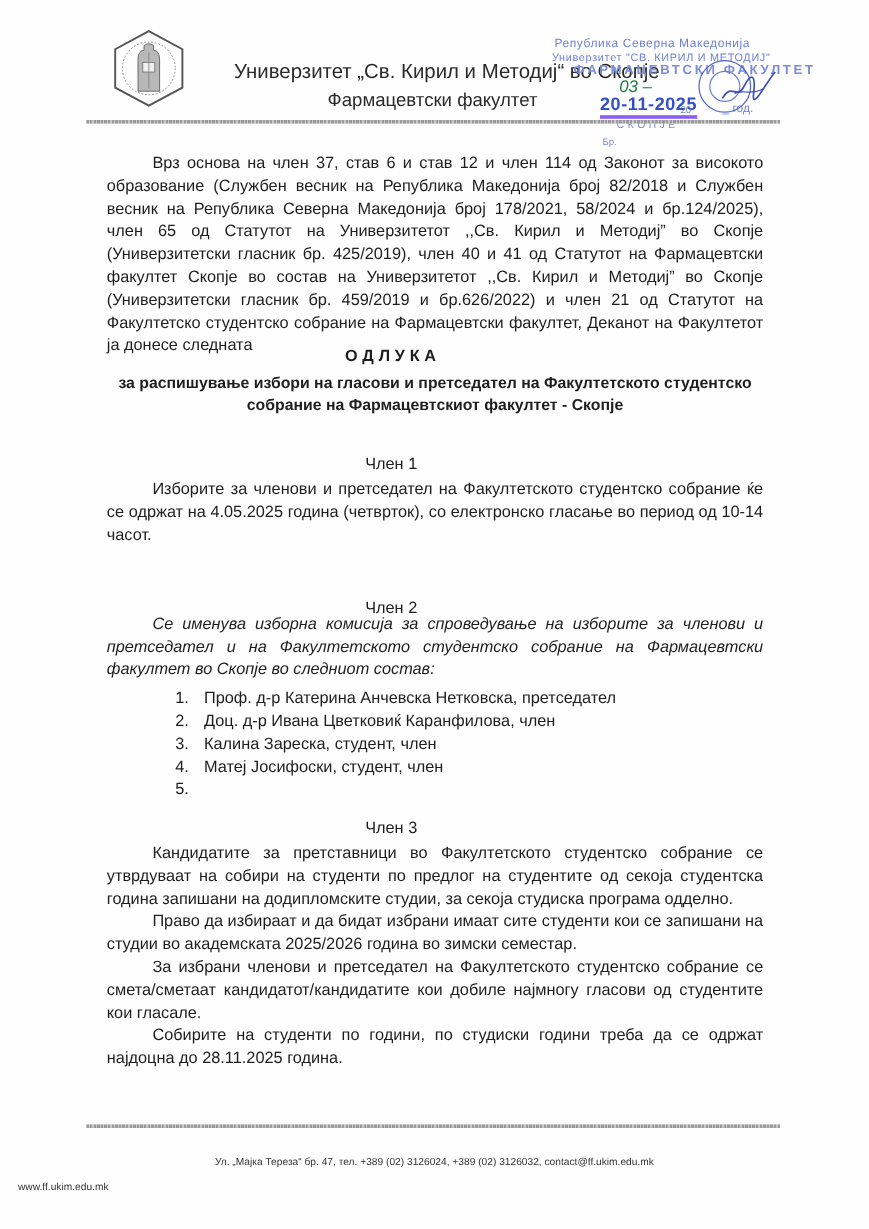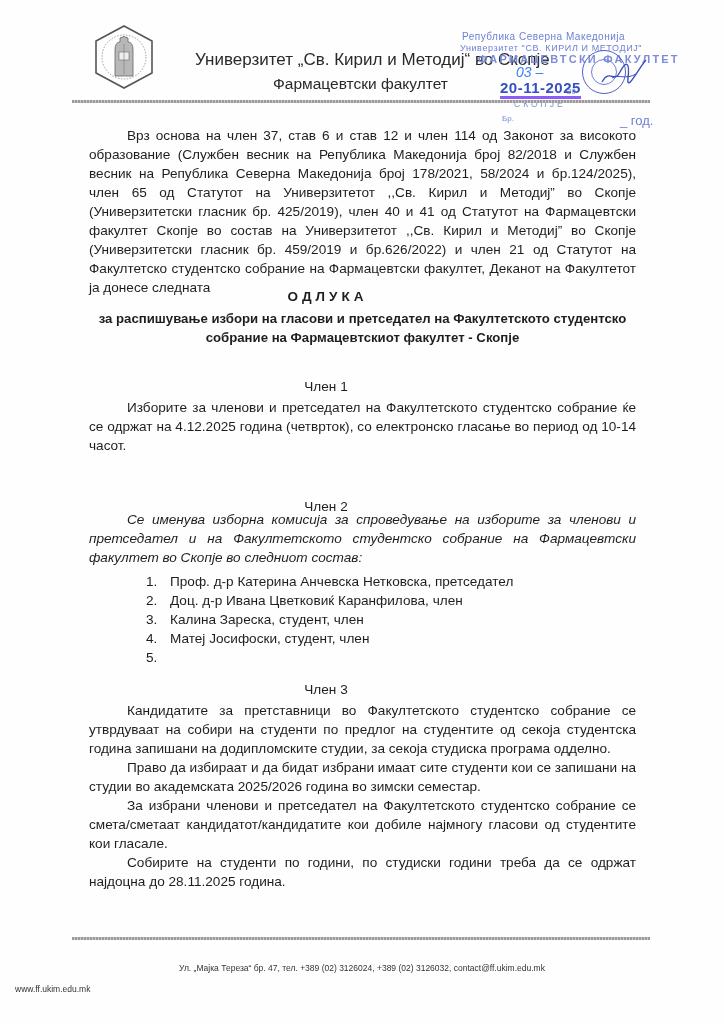--- a/index.html
+++ b/index.html
@@ -16,24 +16,24 @@
   .hdr-sub { position: absolute; left: 273px; top: 75px; font-size: 15.5px; color: #2a2a2a; white-space: nowrap; }
   .hdr-rule { position: absolute; left: 72px; top: 100px; width: 578px; height: 3px;
     background: repeating-linear-gradient(90deg, #9a9a9a 0 2px, #c8c8c8 2px 3px); }
 
   
   .stamp { position: absolute; left: 450px; top: 30px; width: 210px; height: 82px; color: #4a5fc0; }
   .stamp .l1 { position: absolute; left: 12px; top: 1px; font-size: 10px; letter-spacing: 0.5px; white-space: nowrap; color: #6f80d4; }
   .stamp .l2 { position: absolute; left: 10px; top: 13px; font-size: 9px; letter-spacing: 0.6px; white-space: nowrap; color: #6f80d4; }
   .stamp .l3 { position: absolute; left: 28px; top: 23px; font-size: 11px; font-weight: bold; letter-spacing: 2.2px; white-space: nowrap; color: #7c8cd8; }
   .stamp .br { position: absolute; left: 52px; top: 43px; font-size: 8px; color: #7c8cd8; margin-top: 41px; }
-  .stamp .num { position: absolute; left: 66px; top: 34px; font-size: 14px; font-style: italic; color: #3b82f6; }
+  .stamp .num { position: absolute; left: 66px; top: 34px; font-size: 14px; font-style: italic; color: #15803d; }
   .stamp .date { position: absolute; left: 50px; top: 49px; font-size: 15px; font-weight: bold; color: #3550c2; letter-spacing: 0.5px; border-bottom: 3px solid #8b5cf6; }
   .stamp .yr { position: absolute; left: 117px; top: 57px; font-size: 8px; color: #6f80d4; }
-  .stamp .god { position: absolute; left: 170px; top: 55px; font-size: 13px; color: #6f80d4; margin-top: 28px; }
+  .stamp .god { position: absolute; left: 152px; top: 55px; font-size: 10px; color: #6f80d4; }
   .stamp .city { position: absolute; left: 64px; top: 69px; font-size: 8.5px; letter-spacing: 3px; color: #7c8cd8; }
   .stamp .seal { position: absolute; left: 132px; top: 20px; width: 42px; height: 42px; border: 1.5px solid #4f63c6; border-radius: 50%; }
   .stamp .seal::after { content: ""; position: absolute; left: 8px; top: 8px; width: 24px; height: 24px; border: 1px solid #6f80d4; border-radius: 50%; }
   .stamp .sig { position: absolute; left: 150px; top: 28px; width: 48px; height: 30px; }
 
   
   .txt { position: absolute; left: 89px; width: 547px; font-size: 13.6px; line-height: 19px; color: #1e1e1e; text-align: justify; }
   .txt p { margin: 0; }
   .indent { text-indent: 38px; }
   .decision-title { position: absolute; left: 0; width: 655px; top: 289px; text-align: center; font-weight: bold; font-size: 13.5px; letter-spacing: 4px; }
@@ -88,21 +88,21 @@
 
   <div class="txt" style="top:126px;">
     <p class="indent">Врз основа на член 37, став 6 и став 12 и член 114 од Законот за високото образование (Службен весник на Република Македонија број 82/2018 и Службен весник на Република Северна Македонија број 178/2021, 58/2024 и бр.124/2025), член 65 од Статутот на Универзитетот ,,Св. Кирил и Методиј” во Скопје (Универзитетски гласник бр. 425/2019), член 40 и 41 од Статутот на Фармацевтски факултет Скопје во состав на Универзитетот ,,Св. Кирил и Методиј” во Скопје (Универзитетски гласник бр. 459/2019 и бр.626/2022) и член 21 од Статутот на Факултетско студентско собрание на Фармацевтски факултет, Деканот на Факултетот ја донесе следната</p>
   </div>
 
   <div class="decision-title">ОДЛУКА</div>
   <div class="decision-sub">за распишување  избори на гласови и претседател на Факултетското студентско собрание на  Фармацевтскиот факултет - Скопје</div>
 
   <div class="article-h" style="top:379px;">Член 1</div>
   <div class="txt" style="top:398px;">
-    <p class="indent">Изборите за членови и претседател на Факултетското студентско собрание ќе се одржат на 4.12.2025 година (четврток), со електронско гласање во период од 10-14 часот.</p>
+    <p class="indent">Изборите за членови и претседател на Факултетското студентско собрание ќе се одржат на 4.05.2025 година (четврток), со електронско гласање во период од 10-14 часот.</p>
   </div>
 
   <div class="article-h" style="top:499px;">Член 2</div>
   <div class="txt" style="top:510px;font-style:italic;">
     <p class="indent">Се именува изборна комисија за спроведување на изборите за членови и претседател и на Факултетското студентско собрание на  Фармацевтски факултет во Скопје во следниот состав:</p>
   </div>
   <ol class="committee">
     <li>
         <span class="n">1.</span>
         <span>Проф. д-р Катерина Анчевска Нетковска, претседател</span>

